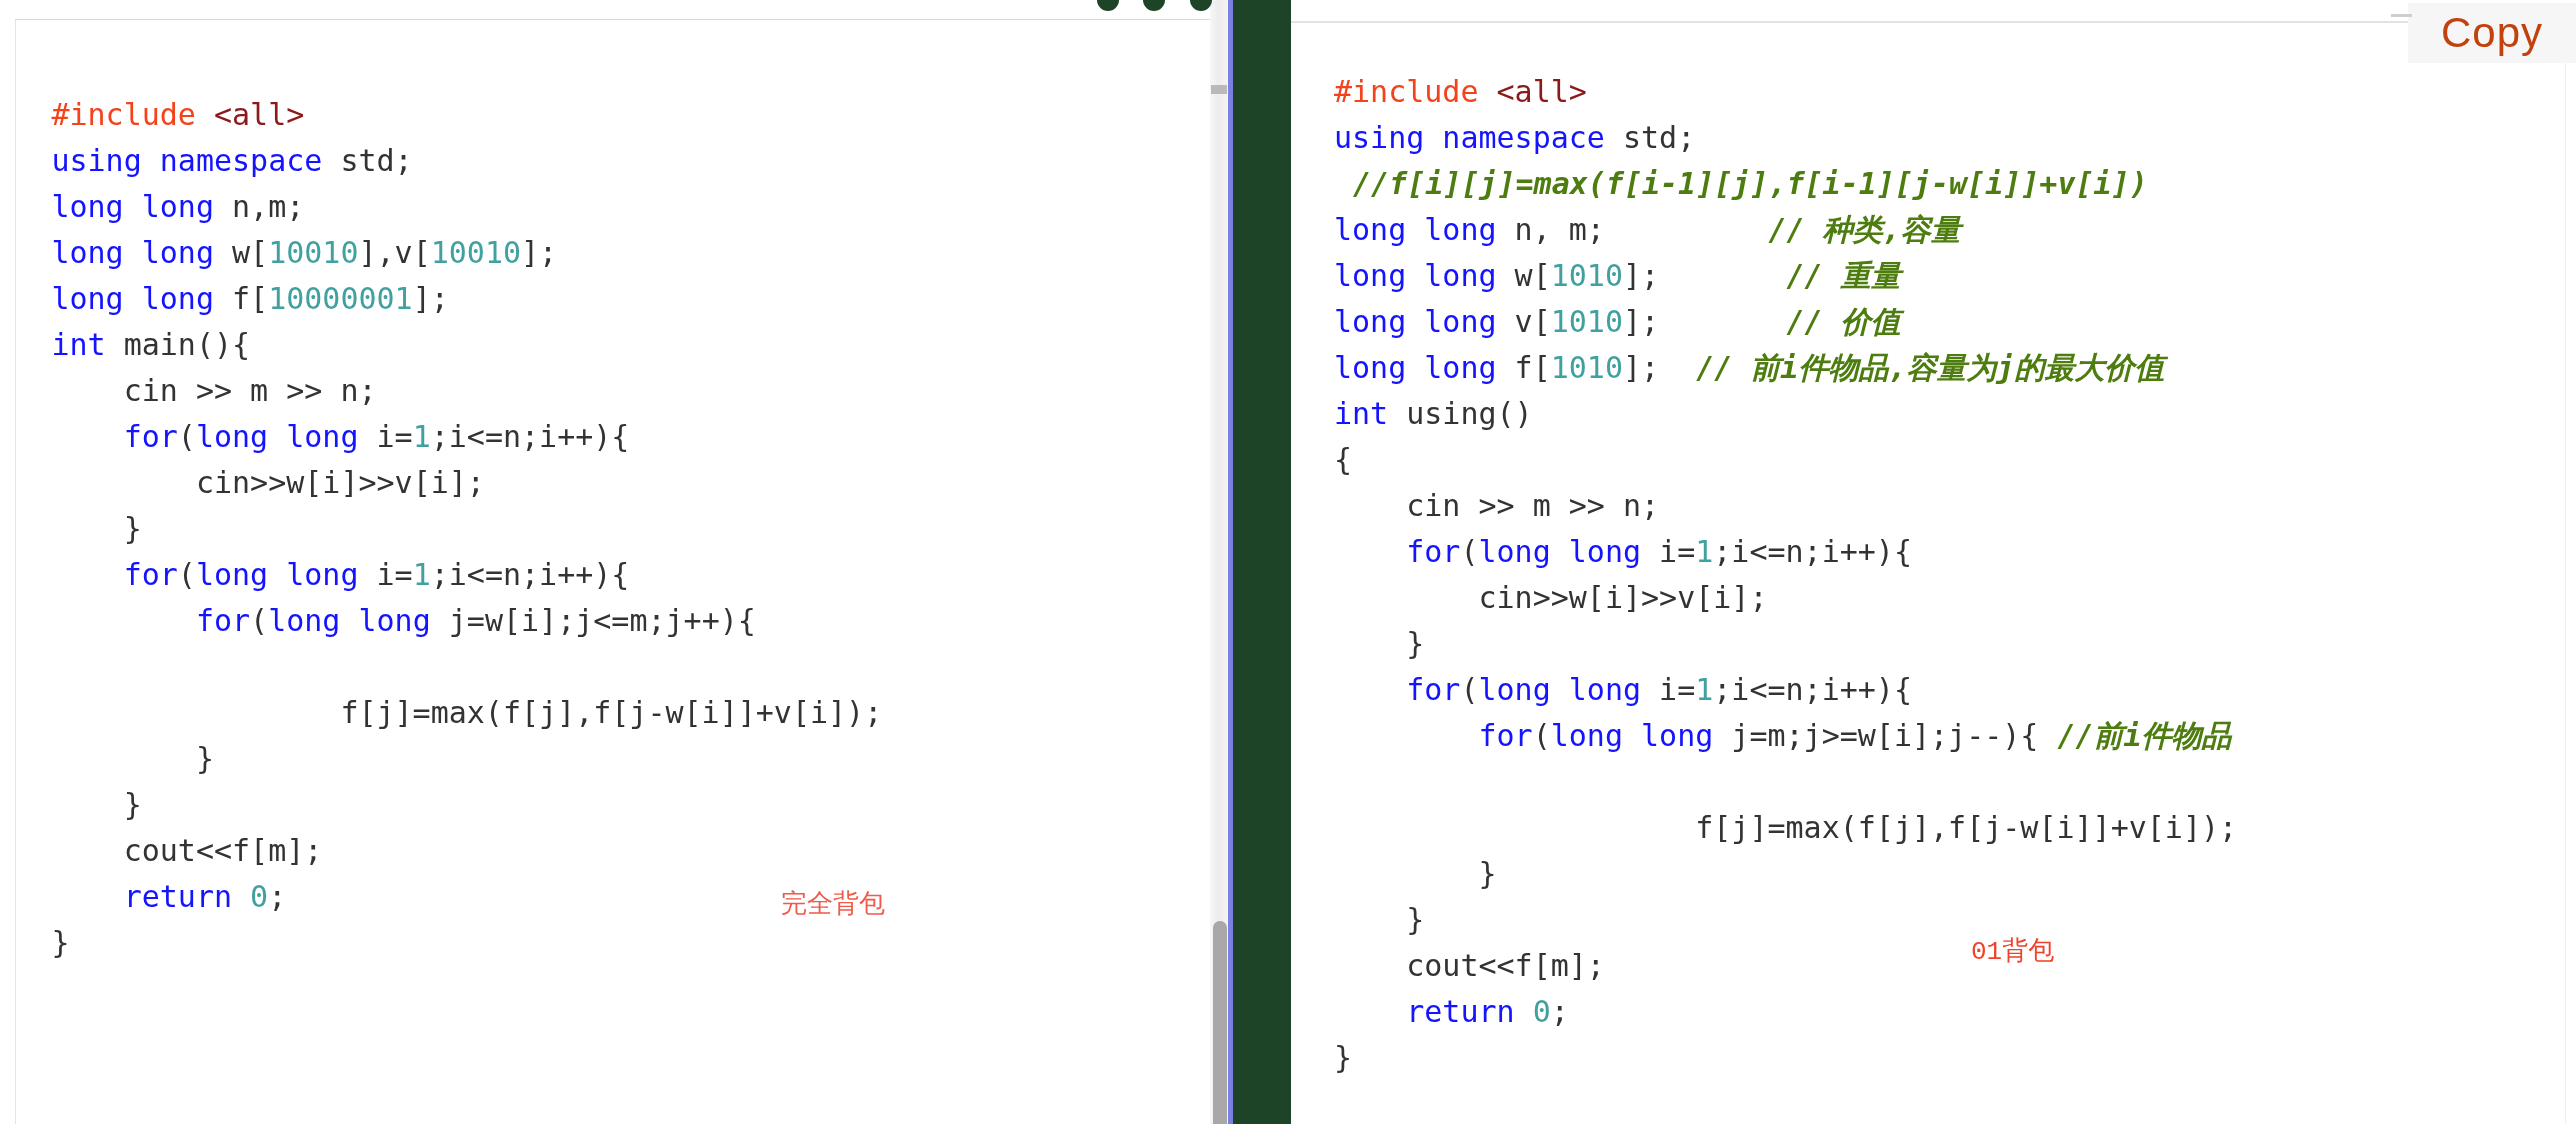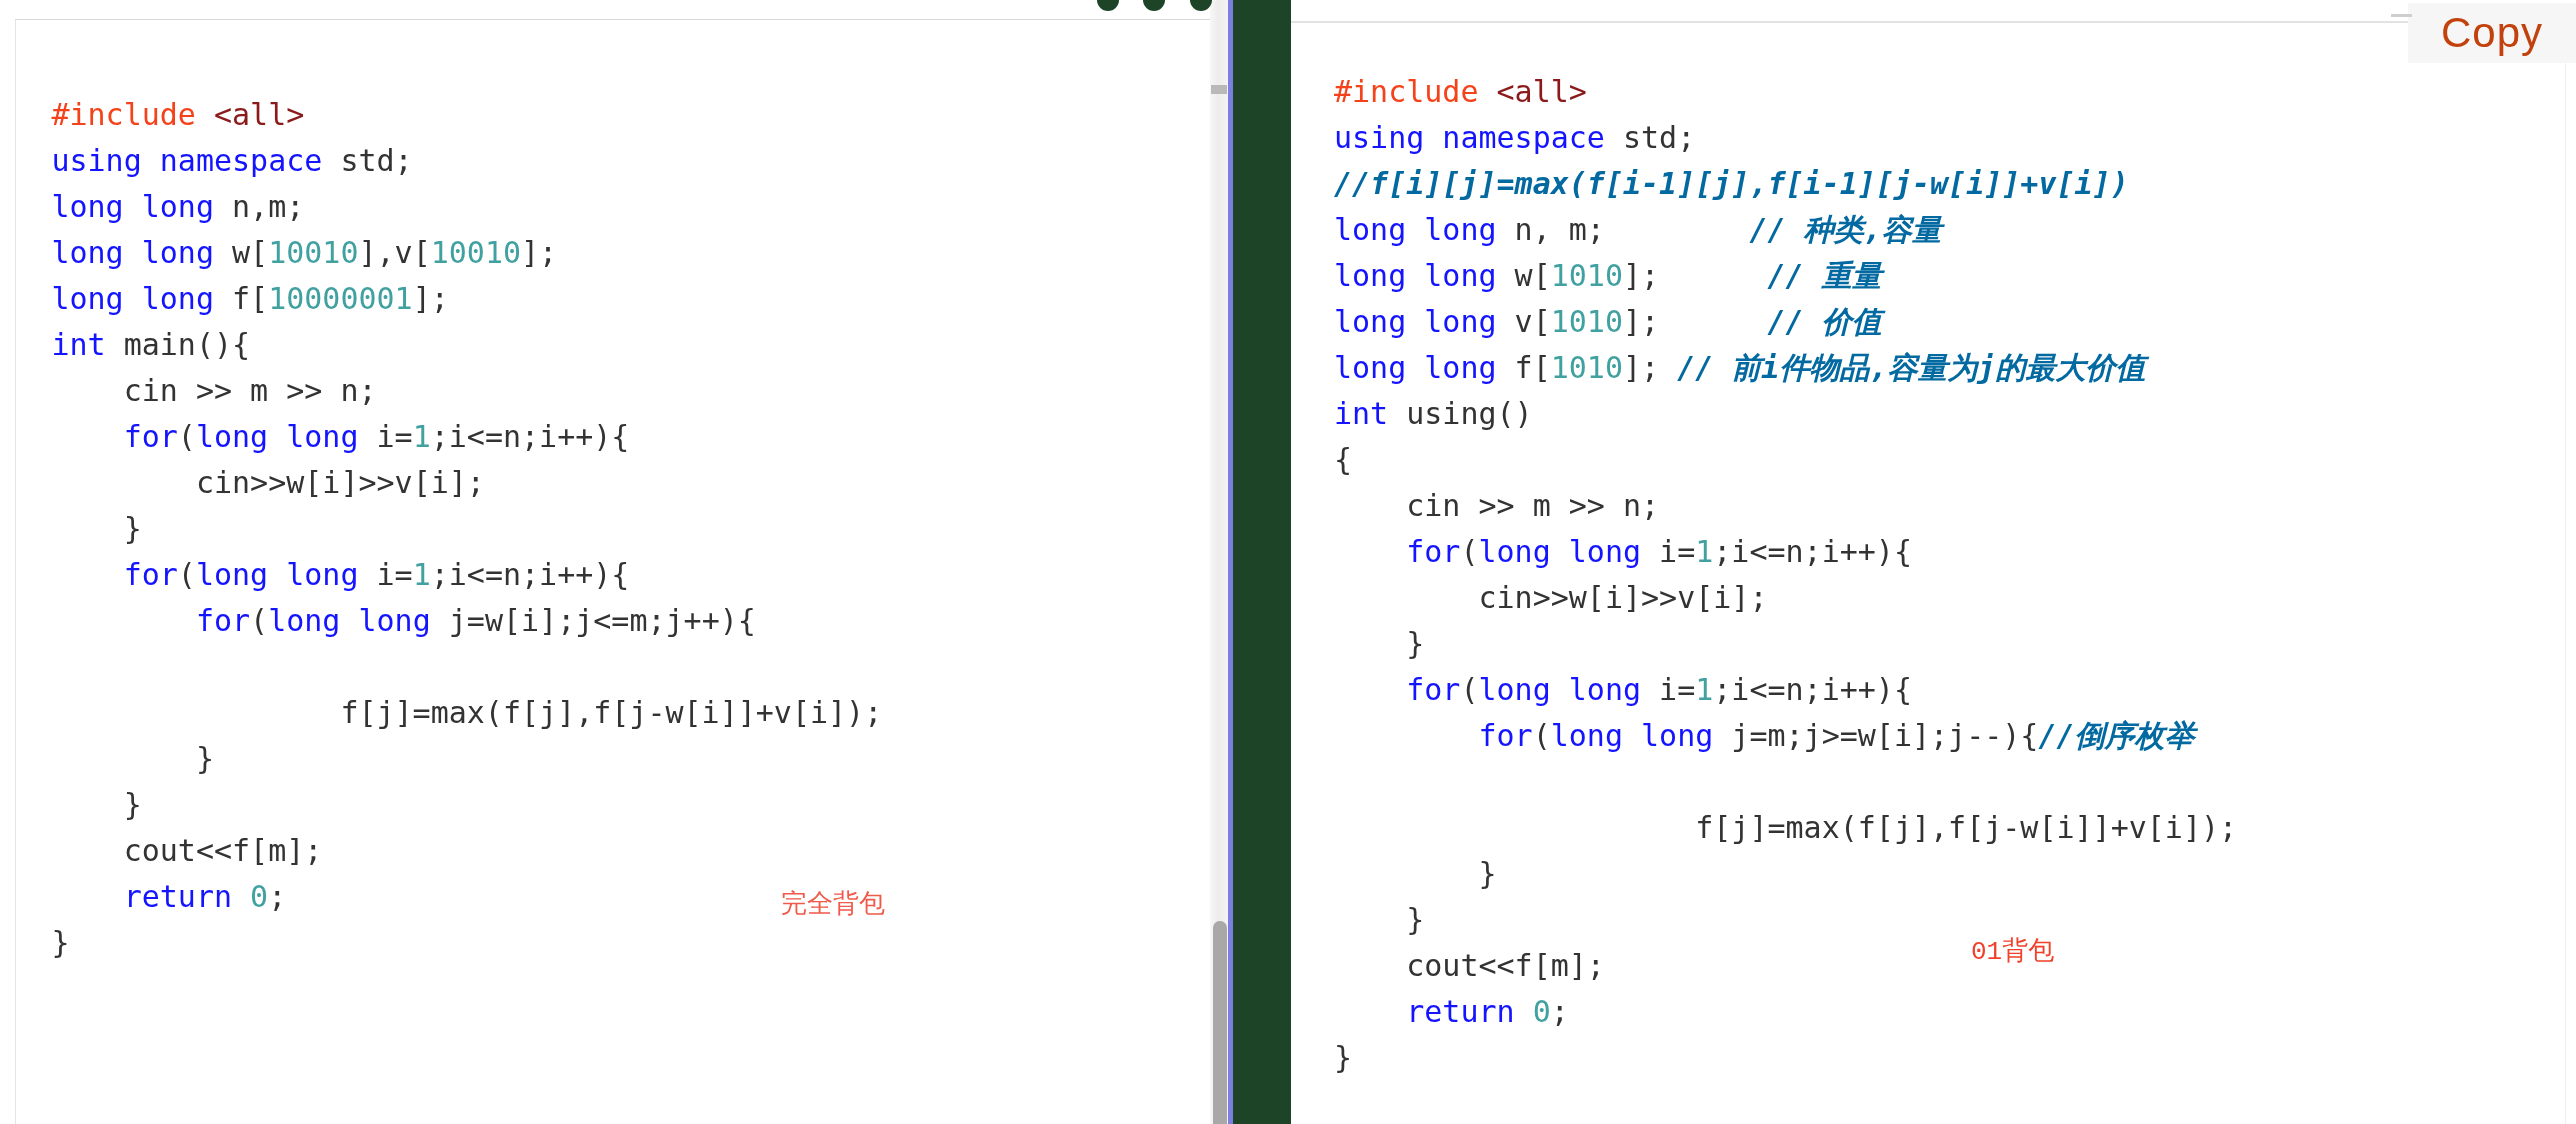--- a/index.html
+++ b/index.html
@@ -176,21 +176,21 @@
     height: 3.9px;
     background: #cfcfcf;
     z-index: 51;
   }
 
   
   .kw   { color: #1414ff; }
   .pre  { color: #f4421a; }
   .inc  { color: #8b1a1a; }
   .num  { color: #41a0a0; }
-  .cmt  { color: #0369a1; font-style: italic; font-weight: bold; }
+  .cmt  { color: #4d7c0f; font-style: italic; font-weight: bold; margin-left: 19px; }
   .plain{ color: #333333; }
 
   
   .anno-left {
     position: absolute;
     left: 781px;
     top: 886px;
     font-family: "DejaVu Sans", sans-serif;
     font-size: 26px;
     color: #f05a4b;
@@ -255,21 +255,21 @@
 <span><span class="kw">long long</span><span class="plain"> w[</span><span class="num">1010</span><span class="plain">];</span><span class="plain">      </span><span class="cmt">// 重量</span></span>
 <span><span class="kw">long long</span><span class="plain"> v[</span><span class="num">1010</span><span class="plain">];</span><span class="plain">      </span><span class="cmt">// 价值</span></span>
 <span><span class="kw">long long</span><span class="plain"> f[</span><span class="num">1010</span><span class="plain">]; </span><span class="cmt">// 前i件物品,容量为j的最大价值</span></span>
 <span><span class="kw">int</span><span class="plain"> using()</span></span>
 <span><span class="plain">{</span></span>
 <span>    <span class="plain">cin &gt;&gt; m &gt;&gt; n;</span></span>
 <span>    <span class="kw">for</span><span class="plain">(</span><span class="kw">long long</span><span class="plain"> i=</span><span class="num">1</span><span class="plain">;i&lt;=n;i++){</span></span>
 <span>        <span class="plain">cin&gt;&gt;w[i]&gt;&gt;v[i];</span></span>
 <span>    <span class="plain">}</span></span>
 <span>    <span class="kw">for</span><span class="plain">(</span><span class="kw">long long</span><span class="plain"> i=</span><span class="num">1</span><span class="plain">;i&lt;=n;i++){</span></span>
-<span>        <span class="kw">for</span><span class="plain">(</span><span class="kw">long long</span><span class="plain"> j=m;j&gt;=w[i];j--){</span><span class="cmt">//倒序枚举</span></span>
+<span>        <span class="kw">for</span><span class="plain">(</span><span class="kw">long long</span><span class="plain"> j=m;j&gt;=w[i];j--){</span><span class="cmt">//前i件物品</span></span>
 <span></span>
 <span>                    <span class="plain">f[j]=max(f[j],f[j-w[i]]+v[i]);</span></span>
 <span>        <span class="plain">}</span></span>
 <span>    <span class="plain">}</span></span>
 <span>    <span class="plain">cout&lt;&lt;f[m];</span></span>
 <span>    <span class="kw">return</span><span class="plain"> </span><span class="num">0</span><span class="plain">;</span></span>
 <span><span class="plain">}</span></span></pre>
   <div class="rp-scroll-track"></div>
 </div>
 

